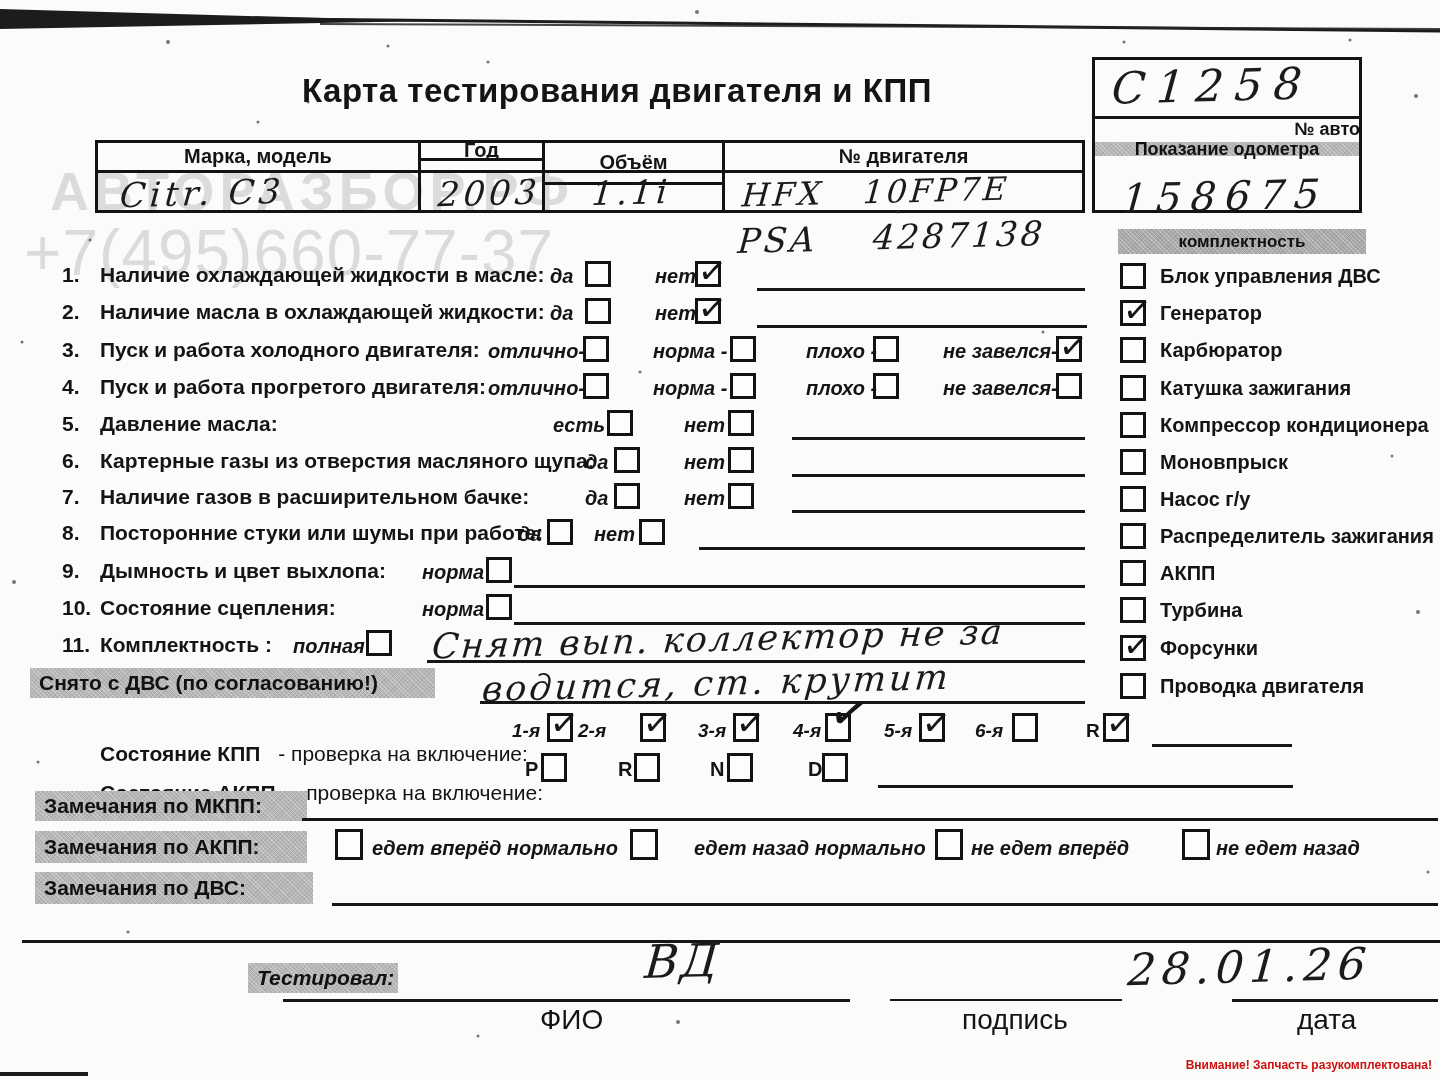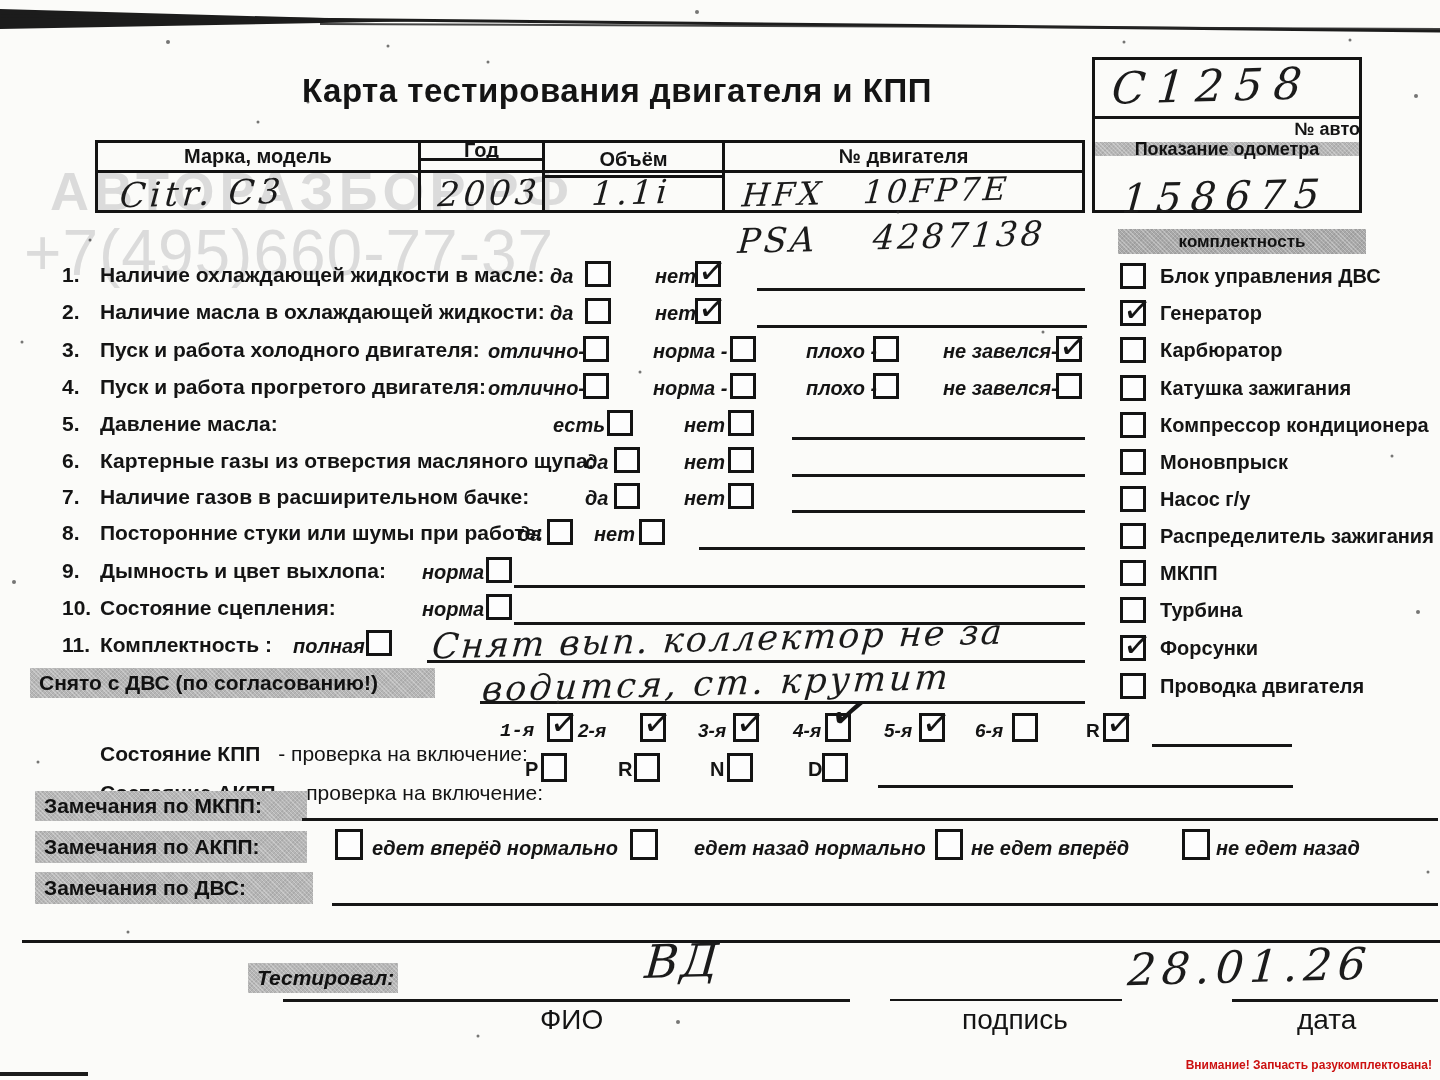--- a/index.html
+++ b/index.html
@@ -74,21 +74,21 @@
 
     <div class="abs" style="left:1092px; top:57px; width:270px; height:156px; border:3px solid #131313; box-sizing:border-box;"></div>
     <div class="hw" style="left:1112px; top:64px; font-size:44px; letter-spacing:11px;">C1258</div>
     <div class="ln" style="left:1094px; top:116px; width:266px;"></div>
     <div class="abs" style="left:1094px; top:119px; width:266px; text-align:right; font-weight:700; font-size:18px;">№ авто</div>
     <div class="shade shade-center" style="left:1095px; top:142px; width:264px; height:14px; font-size:18px;">Показание одометра</div>
     <div class="hw" style="left:1122px; top:176px; font-size:40px; letter-spacing:9px;">158675</div>
 
     <div class="tcell" style="left:95px;  top:140px; width:326px; height:33px;">Марка, модель</div>
     <div class="tcell" style="left:418px; top:140px; width:127px; height:21px;">Год</div>
-    <div class="tcell" style="left:542px; top:140px; width:183px; height:38px;">Объём</div>
+    <div class="tcell" style="left:542px; top:140px; width:183px; height:45px;">Объём</div>
     <div class="tcell" style="left:722px; top:140px; width:363px; height:33px;">№ двигателя</div>
 
     <div class="tcell" style="left:95px;  top:170px; width:326px; height:43px;"></div>
     <div class="tcell" style="left:418px; top:170px; width:127px; height:43px;"></div>
     <div class="tcell" style="left:542px; top:170px; width:183px; height:43px;"></div>
     <div class="tcell" style="left:722px; top:170px; width:363px; height:43px;"></div>
     <div class="hw" style="left:120px; top:176px; font-size:34px; letter-spacing:4px;">Citr. C3</div>
     <div class="hw" style="left:438px; top:176px; font-size:34px; letter-spacing:4px;">2003</div>
     <div class="hw" style="left:592px; top:176px; font-size:33px; letter-spacing:4px;">1.1i</div>
     <div class="hw" style="left:742px; top:176px; font-size:32px; letter-spacing:3px;">HFX   10FP7E</div>
@@ -124,21 +124,21 @@
         <span class="ck"></span>
       </div>
     <div class="citem" style="left:1160px; top:488px;">Насос г/у</div>
     <div class="cb" style="left:1120px; top:523px;">
         <span class="ck"></span>
       </div>
     <div class="citem" style="left:1160px; top:525px;">Распределитель зажигания</div>
     <div class="cb" style="left:1120px; top:560px;">
         <span class="ck"></span>
       </div>
-    <div class="citem" style="left:1160px; top:562px;">МКПП</div>
+    <div class="citem" style="left:1160px; top:562px;">АКПП</div>
     <div class="cb" style="left:1120px; top:597px;">
         <span class="ck"></span>
       </div>
     <div class="citem" style="left:1160px; top:599px;">Турбина</div>
     <div class="cb" style="left:1120px; top:635px;">
         <span class="ck">✓</span>
       </div>
     <div class="citem" style="left:1160px; top:637px;">Форсунки</div>
     <div class="cb" style="left:1120px; top:673px;">
         <span class="ck"></span>
@@ -240,21 +240,21 @@
     <div class="hw" style="left:432px; top:622px; font-size:35px; letter-spacing:2px;">Снят вып. коллектор не за</div>
     <div class="ln" style="left:427px; top:660px; width:658px;"></div>
 
     <div class="shade" style="left:30px; top:668px; width:405px; height:30px;">Снято с ДВС (по согласованию!)</div>
     <div class="hw" style="left:482px; top:666px; font-size:35px; letter-spacing:3px;">водится, ст. крутит</div>
     <div class="ln" style="left:480px; top:701px; width:605px;"></div>
 
     <div class="inline-label" style="left:65px; top:718px;">
       <span class="b">Состояние КПП</span><span class="r"> - проверка на включение:</span>
     </div>
-    <div class="gear" style="left:500px; top:720px;font-family:Liberation Mono, monospace;">1-я</div>
+    <div class="gear" style="left:512px; top:720px;">1-я</div>
     <div class="cb" style="left:547px; top:713px; height:29px;">
         <span class="ck">✓</span>
       </div>
     <div class="gear" style="left:578px; top:720px;">2-я</div>
     <div class="cb" style="left:640px; top:713px; height:29px;">
         <span class="ck">✓</span>
       </div>
     <div class="gear" style="left:698px; top:720px;">3-я</div>
     <div class="cb" style="left:733px; top:713px; height:29px;">
         <span class="ck">✓</span>

